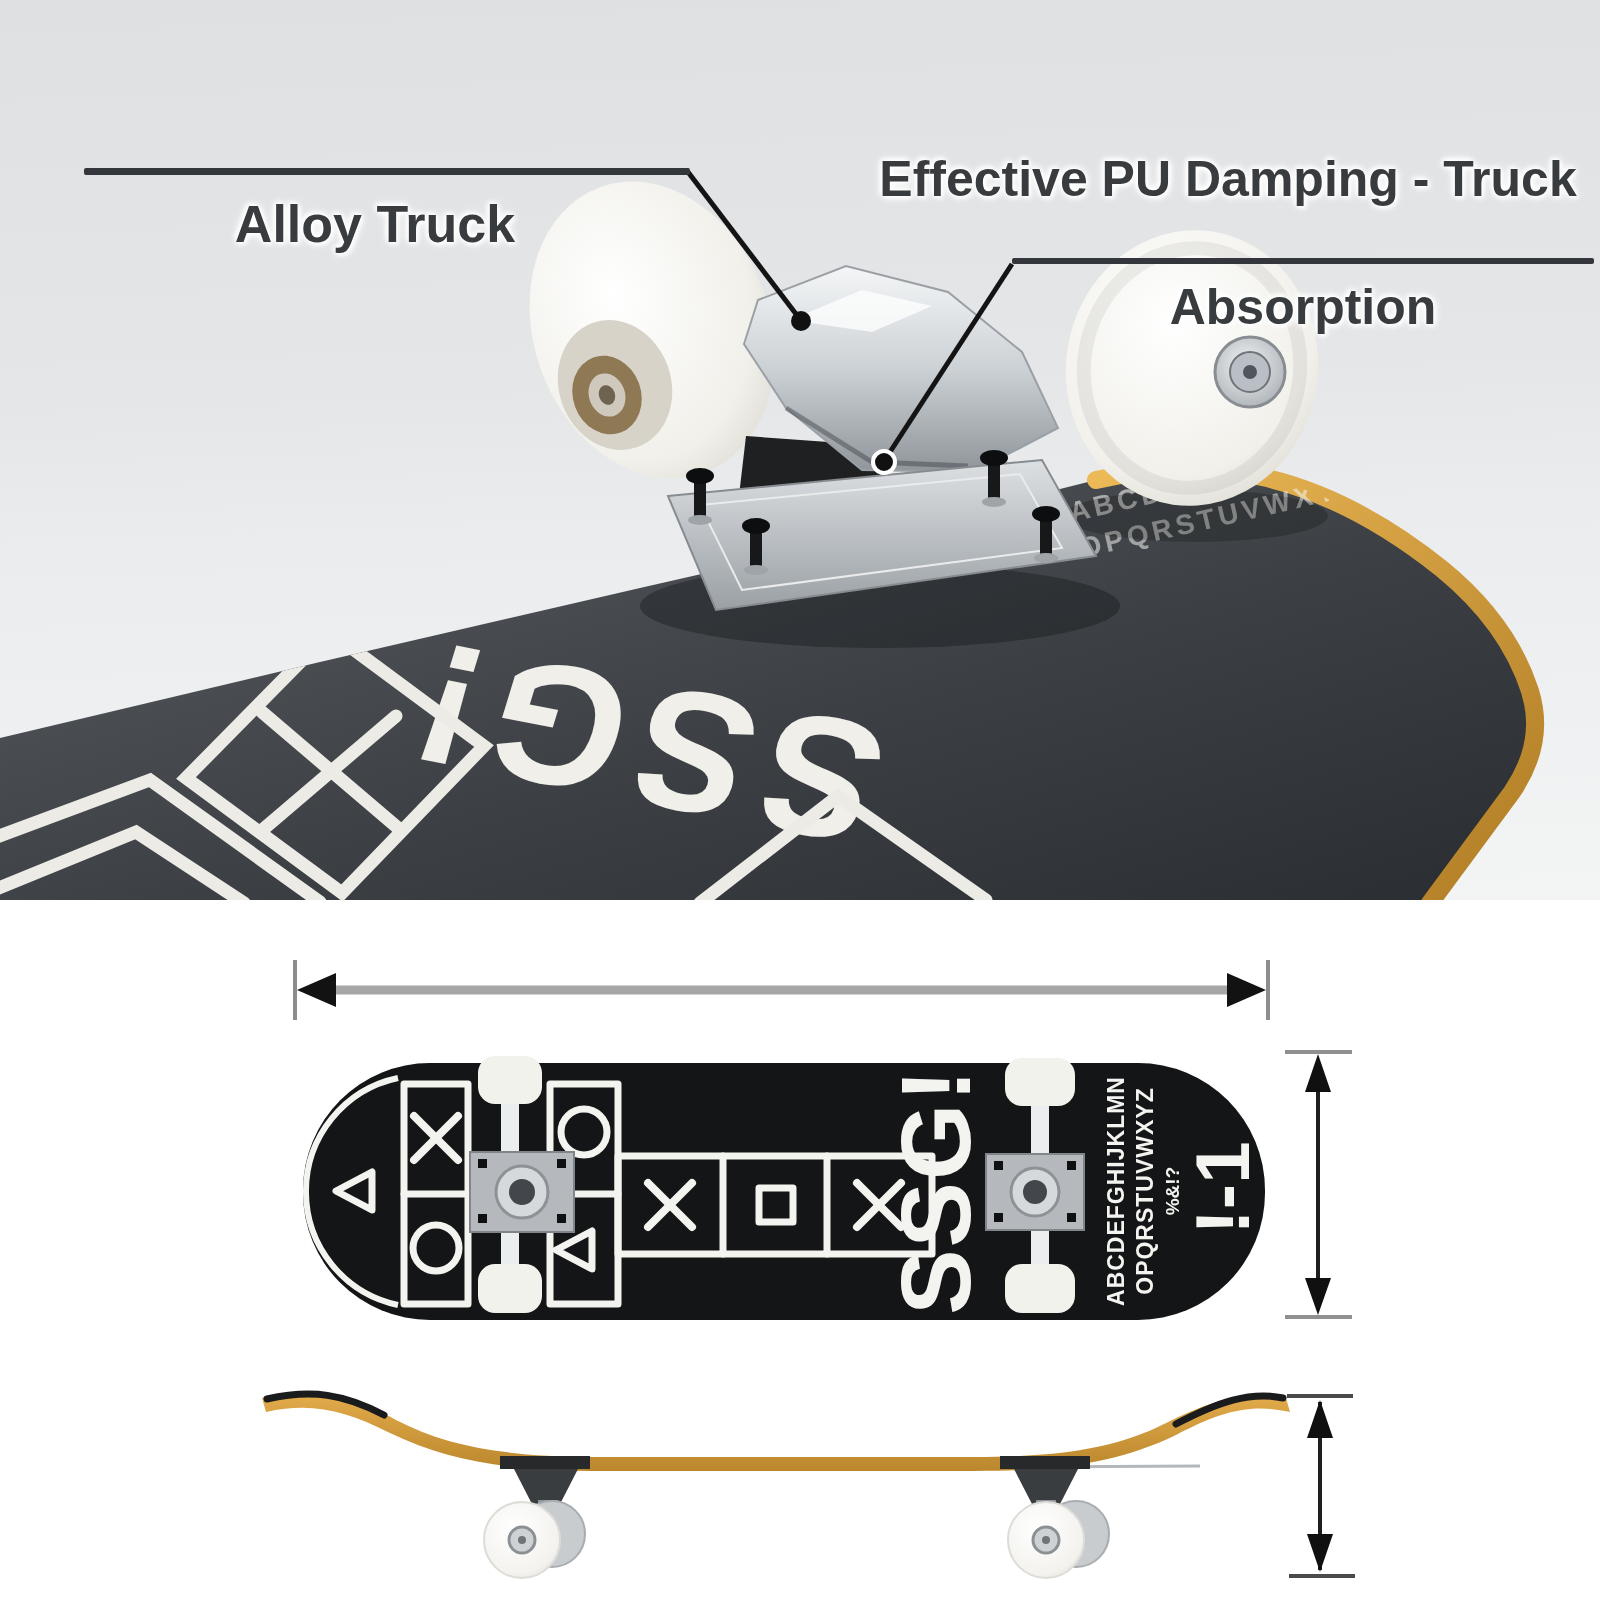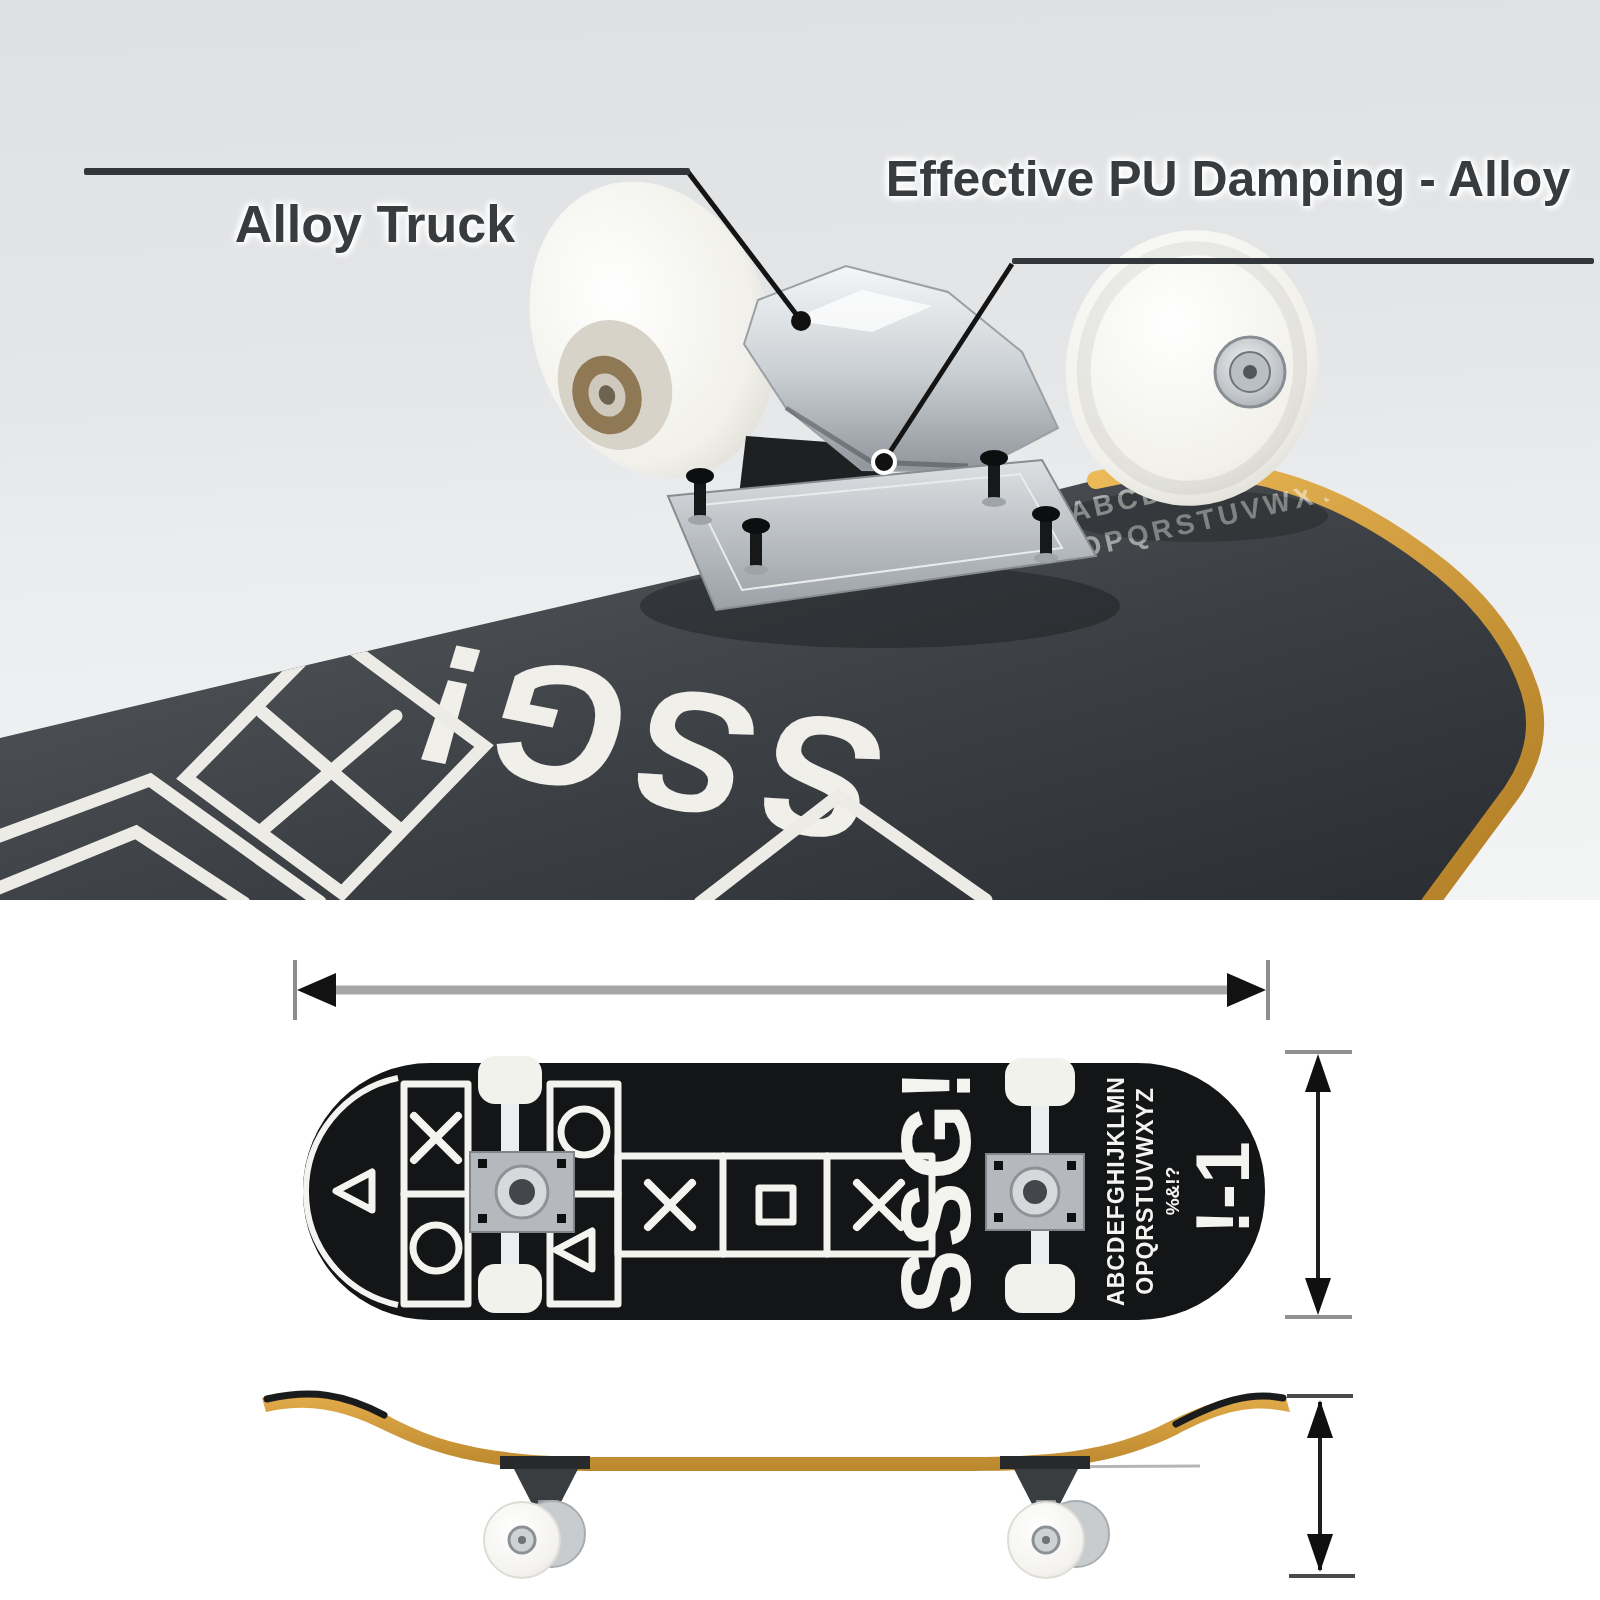--- a/index.html
+++ b/index.html
@@ -158,22 +158,23 @@
       <g>
         <line x1="688" y1="172" x2="796" y2="314" stroke="#141414" stroke-width="5"></line>
         <circle cx="801" cy="321" r="10" fill="#111111"></circle>
         <line x1="1012" y1="264" x2="890" y2="452" stroke="#141414" stroke-width="5"></line>
         <circle cx="884" cy="462" r="11" fill="#111111" stroke="#ffffff" stroke-width="4"></circle>
       </g>
     </svg>
 
     <div class="underline underline-1"></div>
     <div class="callout callout-1b">Alloy Truck</div>
-    <div class="callout callout-2a">Effective PU Damping - Alloy</div>
+    <div class="callout callout-2a">Effective PU Damping - Truck</div>
     <div class="underline underline-2"></div>
+    <div class="callout callout-2b">Absorption</div>
   </div>
 
   <div class="size-section">
     <svg class="size-svg" width="1600" height="700" viewBox="0 0 1600 700">
       <defs>
         <linearGradient id="woodSide" x1="0" y1="0" x2="0" y2="1">
           <stop offset="0" stop-color="#e3ac4b"></stop>
             <stop offset="1" stop-color="#bb872d"></stop>
         </linearGradient>
         <radialGradient id="wheelSideGrad" cx="0.4" cy="0.35" r="0.8">

